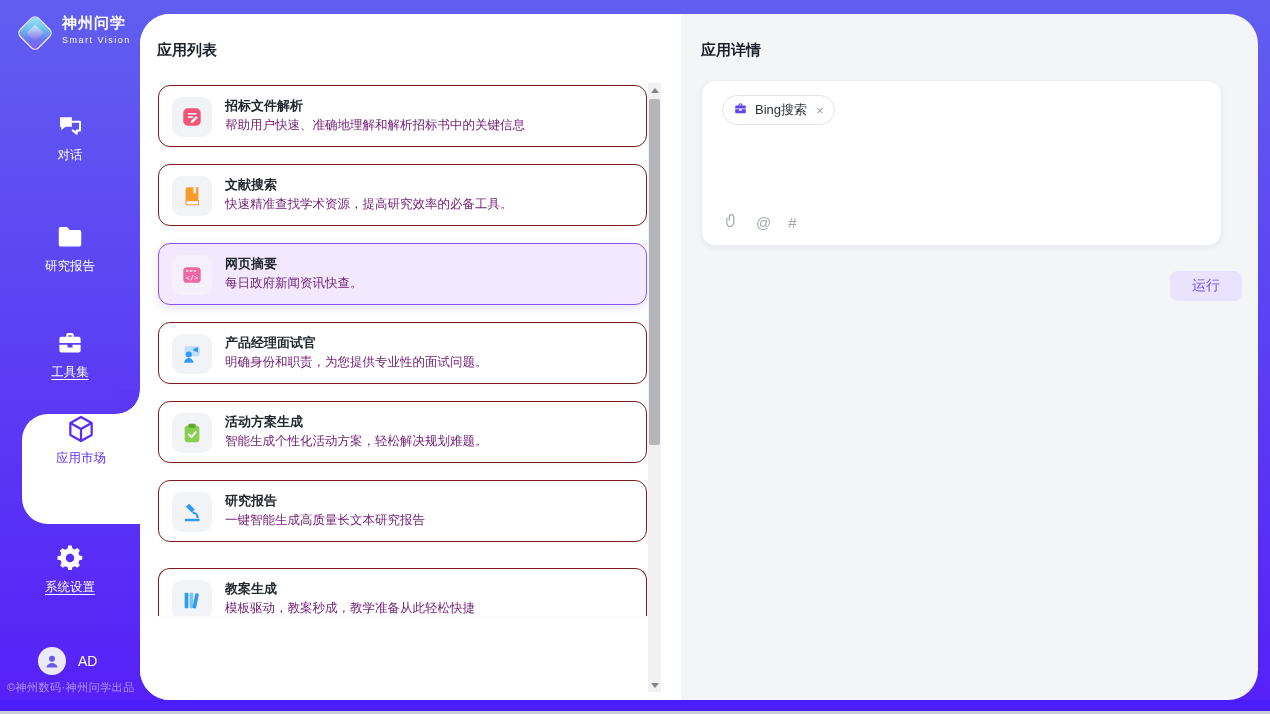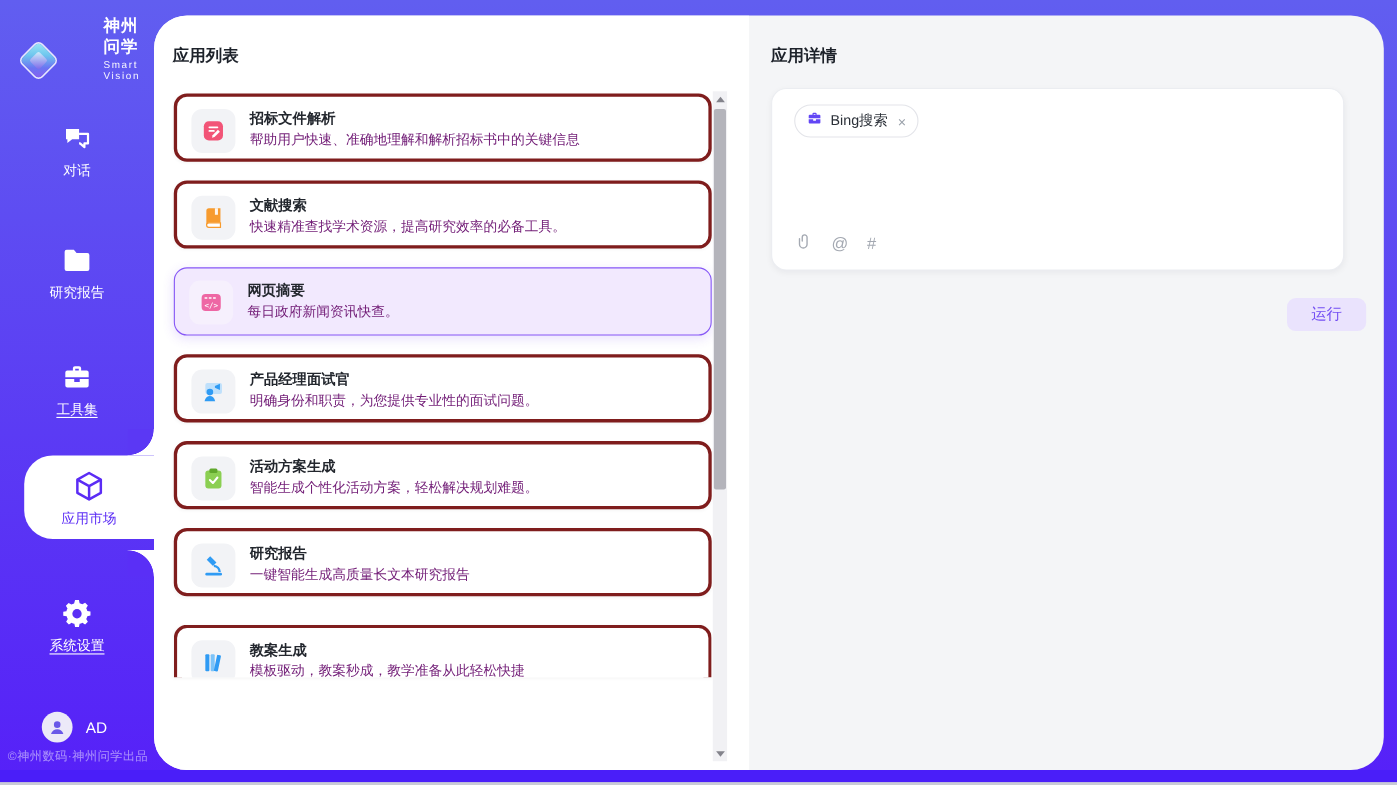--- a/index.html
+++ b/index.html
@@ -7,57 +7,57 @@
   body { font-family:"Liberation Sans","DejaVu Sans",sans-serif; }
   .stage{ position:relative; width:1270px; height:714px; margin:0 auto; overflow:hidden;
           background:linear-gradient(180deg,#615ef0 0%,#5b3bf4 55%,#5620f8 100%); }
 
   
   .bottom-bar{ position:absolute; left:0; top:700px; width:1270px; height:11px; background:#4a1ef9; }
   .bottom-hairline{ position:absolute; left:0; top:711px; width:1270px; height:3px; background:#c9cbd6; }
 
   
   .sidebar{ position:absolute; left:0; top:0; width:140px; height:700px; }
-  .logo{ position:absolute; left:16px; top:14px; display:flex; align-items:flex-end;gap:32px; }
+  .logo{ position:absolute; left:16px; top:14px; display:flex; align-items:flex-start; }
   .logo-diamond{ position:relative; width:38px; height:38px; flex:0 0 38px; }
   .logo-diamond .d1{ position:absolute; left:7px; top:7px; width:24px; height:24px; transform:rotate(45deg);
       background:linear-gradient(135deg,#9fe8f5 0%,#6fc7ee 35%,#6b74f2 70%,#8a5cf0 100%);
       border-radius:4px; box-shadow:0 0 0 1.5px rgba(255,255,255,.85); }
   .logo-diamond .d2{ position:absolute; left:13px; top:13px; width:12px; height:12px; transform:rotate(45deg);
       background:linear-gradient(135deg,#d9f6fb,#7e64e8); border-radius:2px; opacity:.9; }
   .logo-text{ color:#fff; margin-left:8px; }
   .logo-name{ font-size:15px; font-weight:700; letter-spacing:1px; }
   .logo-sub{ font-size:9px; letter-spacing:1.5px; margin-top:2px; opacity:.95; }
 
   .nav-item{ position:absolute; left:0; width:140px; text-align:center; color:#fff; cursor:pointer; }
   .nav-item .nicon{ height:30px; display:flex; align-items:center; justify-content:center; }
   .nav-item .nlabel{ display:inline-block; margin-top:6px; font-size:12.5px; color:#fff; }
   .nav-item .nlabel.u{ text-decoration:underline; text-underline-offset:3px; }
 
-  .nav-item.active{ left:22px; width:118px; height:76px; background:#fff;
-      border-radius:26px 0 0 26px; padding-top:13px; }
+  .nav-item.active{ left:22px; width:118px; height:110px; background:#fff;
+      border-radius:26px 0 0 26px; }
   .nav-item.active .nlabel{ color:#5b2cf5; }
   .fillet{ position:absolute; left:116px; width:24px; height:24px; }
   .fillet.top{ top:390px; background:radial-gradient(circle 24px at 0 0, #5b38f4 23.4px, #ffffff 24px); }
   .fillet.bottom{ top:500px; background:radial-gradient(circle 24px at 0 100%, #5a2ff6 23.4px, #ffffff 24px); }
 
   .user-row{ position:absolute; left:38px; top:647px; display:flex; align-items:center; }
   .avatar{ width:28px; height:28px; border-radius:50%; background:#ece9f8; display:flex; align-items:center; justify-content:center; }
   .user-name{ color:#fff; font-size:14px; margin-left:12px; }
   .side-footer{ position:absolute; left:0; top:680px; width:140px; text-align:left; padding-left:7px;
       font-size:11px; color:rgba(255,255,255,.5); letter-spacing:.5px; white-space:nowrap; }
 
   
   .content{ position:absolute; left:140px; top:14px; width:1118px; height:686px;
       background:#f4f5f7; border-radius:30px; overflow:hidden; }
   .list-pane{ position:absolute; left:0; top:0; width:541px; height:100%; background:#ffffff; }
   .pane-title{ position:absolute; left:17px; top:27px; font-size:15px; font-weight:700; color:#1d222a; }
 
   .app-cards{ position:absolute; left:18px; top:71px; width:489px; }
-  .app-card{ position:relative; width:489px; height:62px; background:#fff; border:3px solid #7f1d1d;
+  .app-card{ position:relative; width:489px; height:62px; background:#fff; border:1px solid #7f1d1d;
       border-radius:12px; margin-bottom:17px; box-shadow:0 1px 3px rgba(20,24,32,.04); cursor:pointer; }
   .app-card.selected{ background:#f2e9fe; border:1px solid #8657f6; box-shadow:0 3px 10px rgba(120,70,240,.16); }
   .app-card .tile{ position:absolute; left:13px; top:11px; width:40px; height:40px; border-radius:10px;
       background:#f2f3f6; display:flex; align-items:center; justify-content:center; }
   .app-card.selected .tile{ background:#f6f0fd; }
   .app-card .atitle{ position:absolute; left:66px; top:11px; font-size:13px; font-weight:700; color:#23272e; }
   .app-card .adesc{ position:absolute; left:66px; top:31px; font-size:12.5px; color:#701a75; white-space:nowrap; }
   .app-card.clipped{ height:48px; overflow:hidden; border-bottom:none; border-radius:12px 12px 0 0;margin-top:26px; }
 
   

